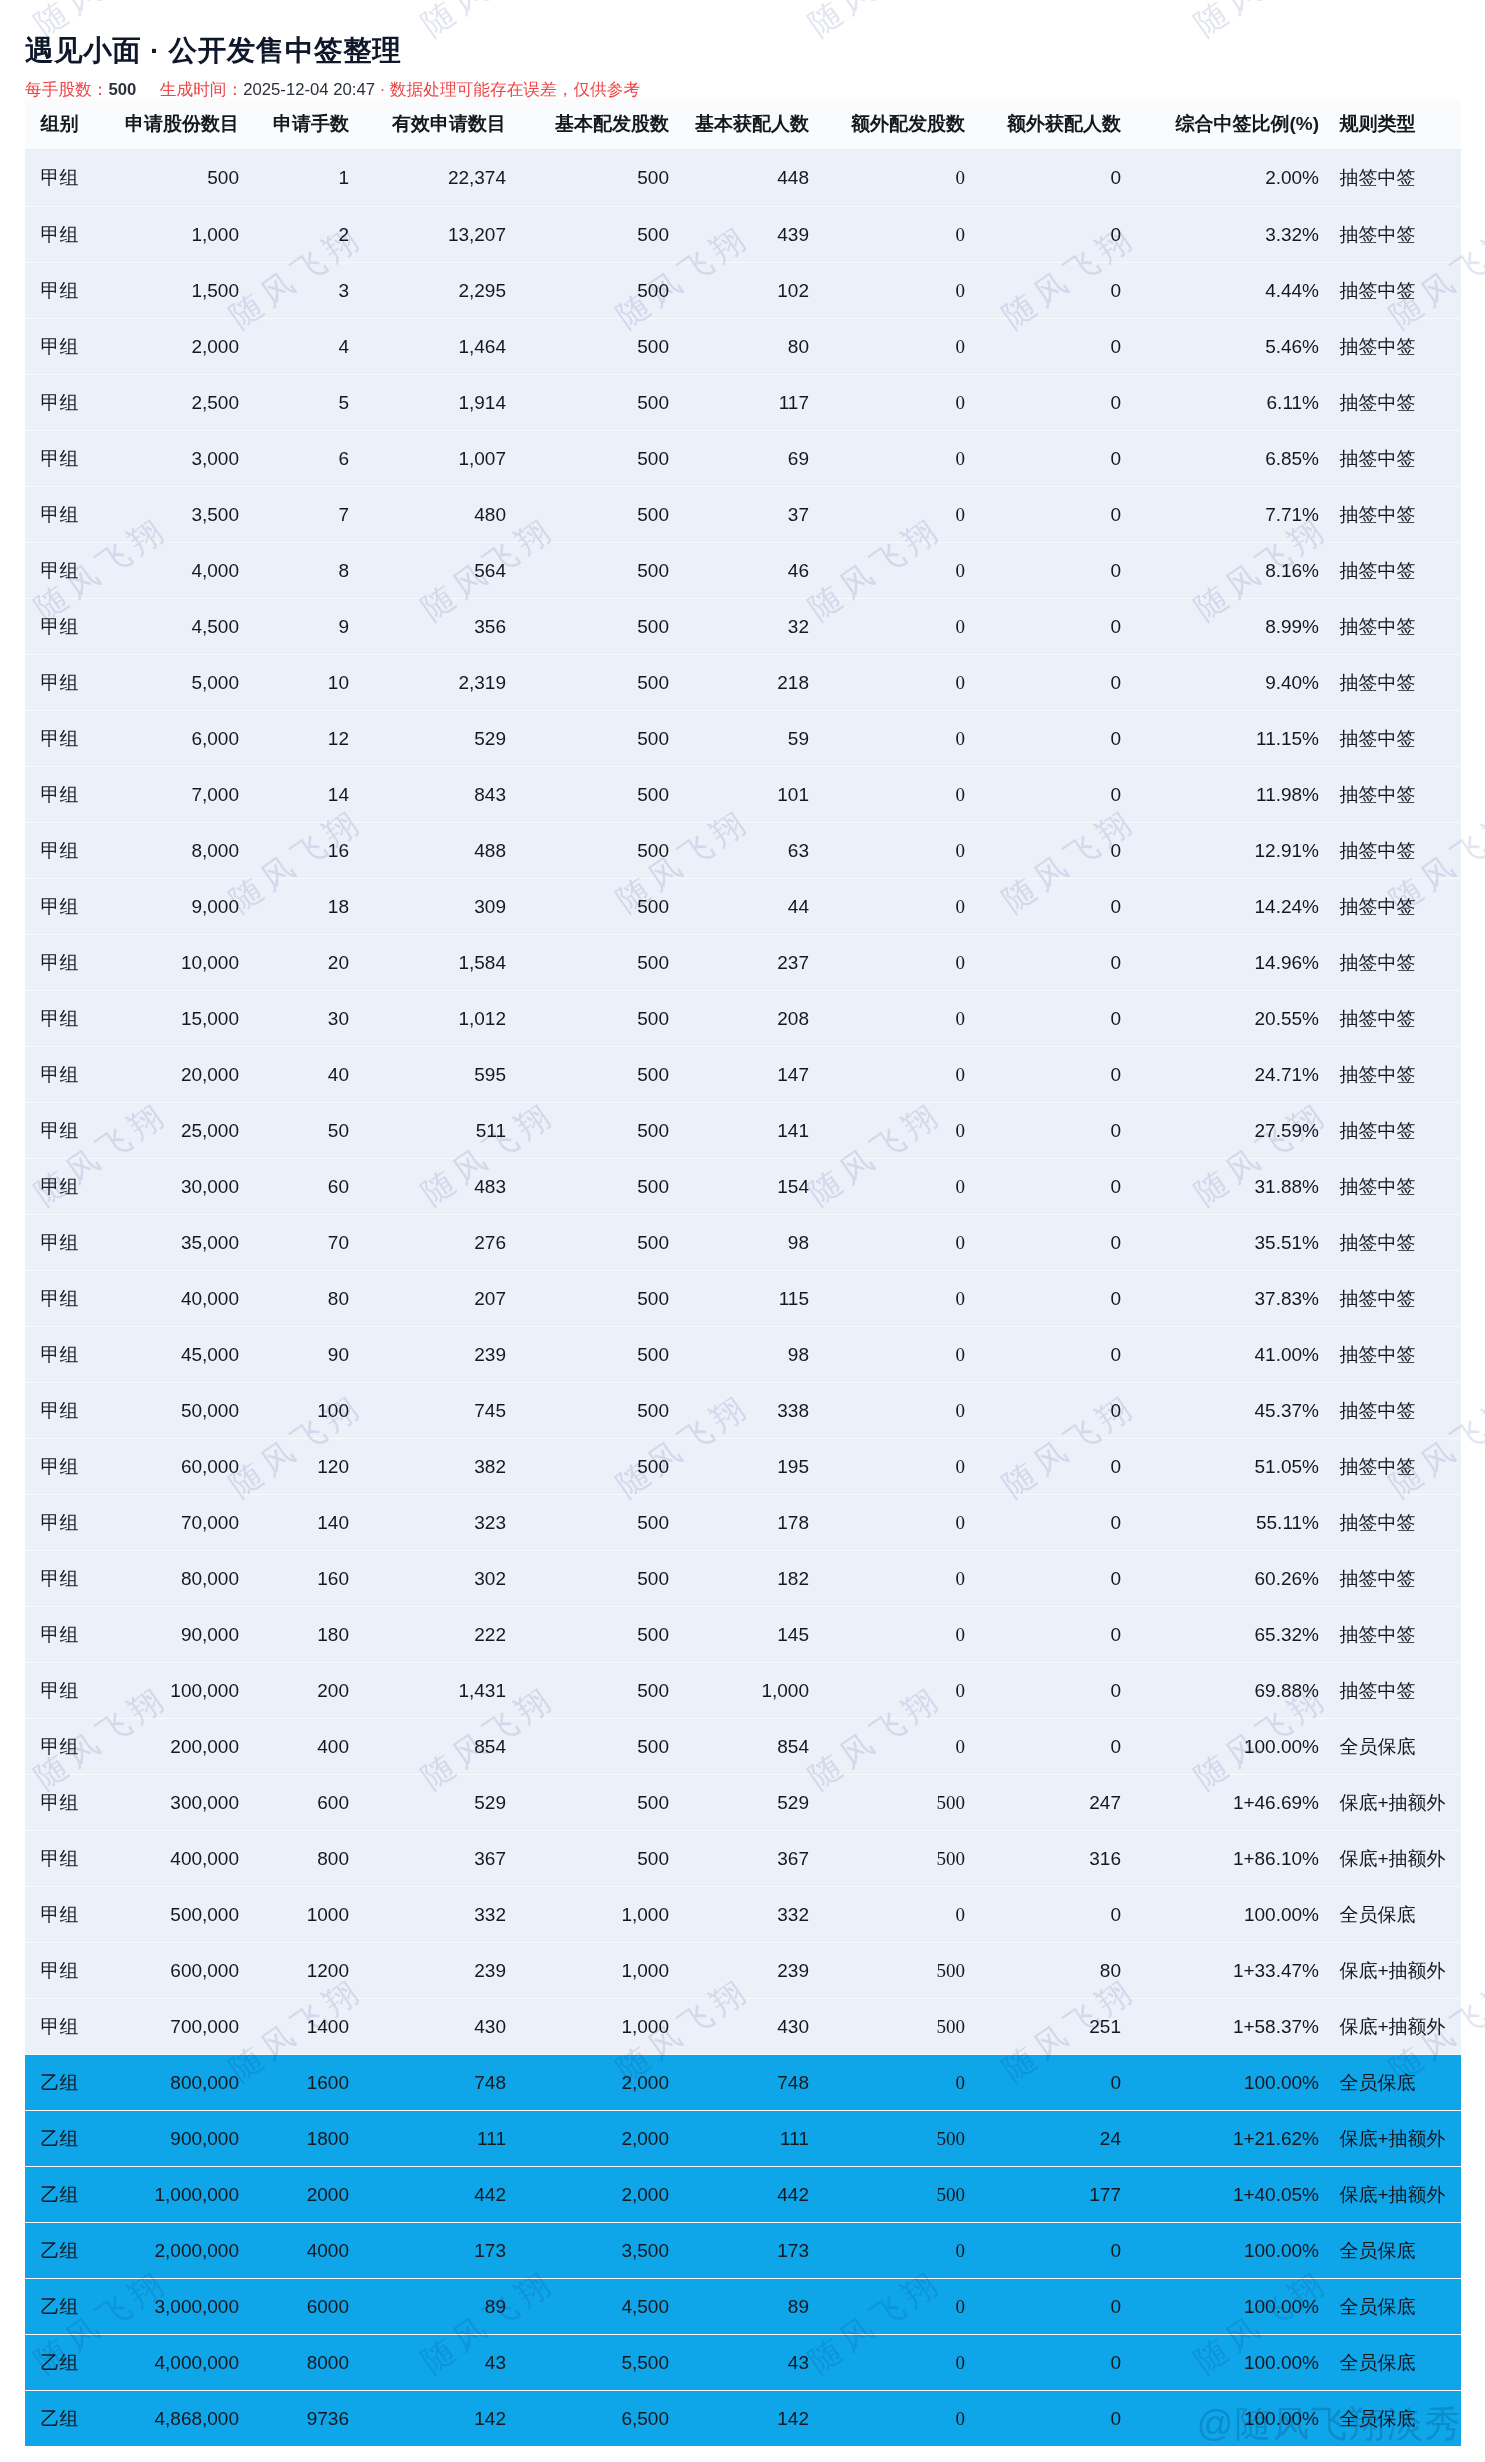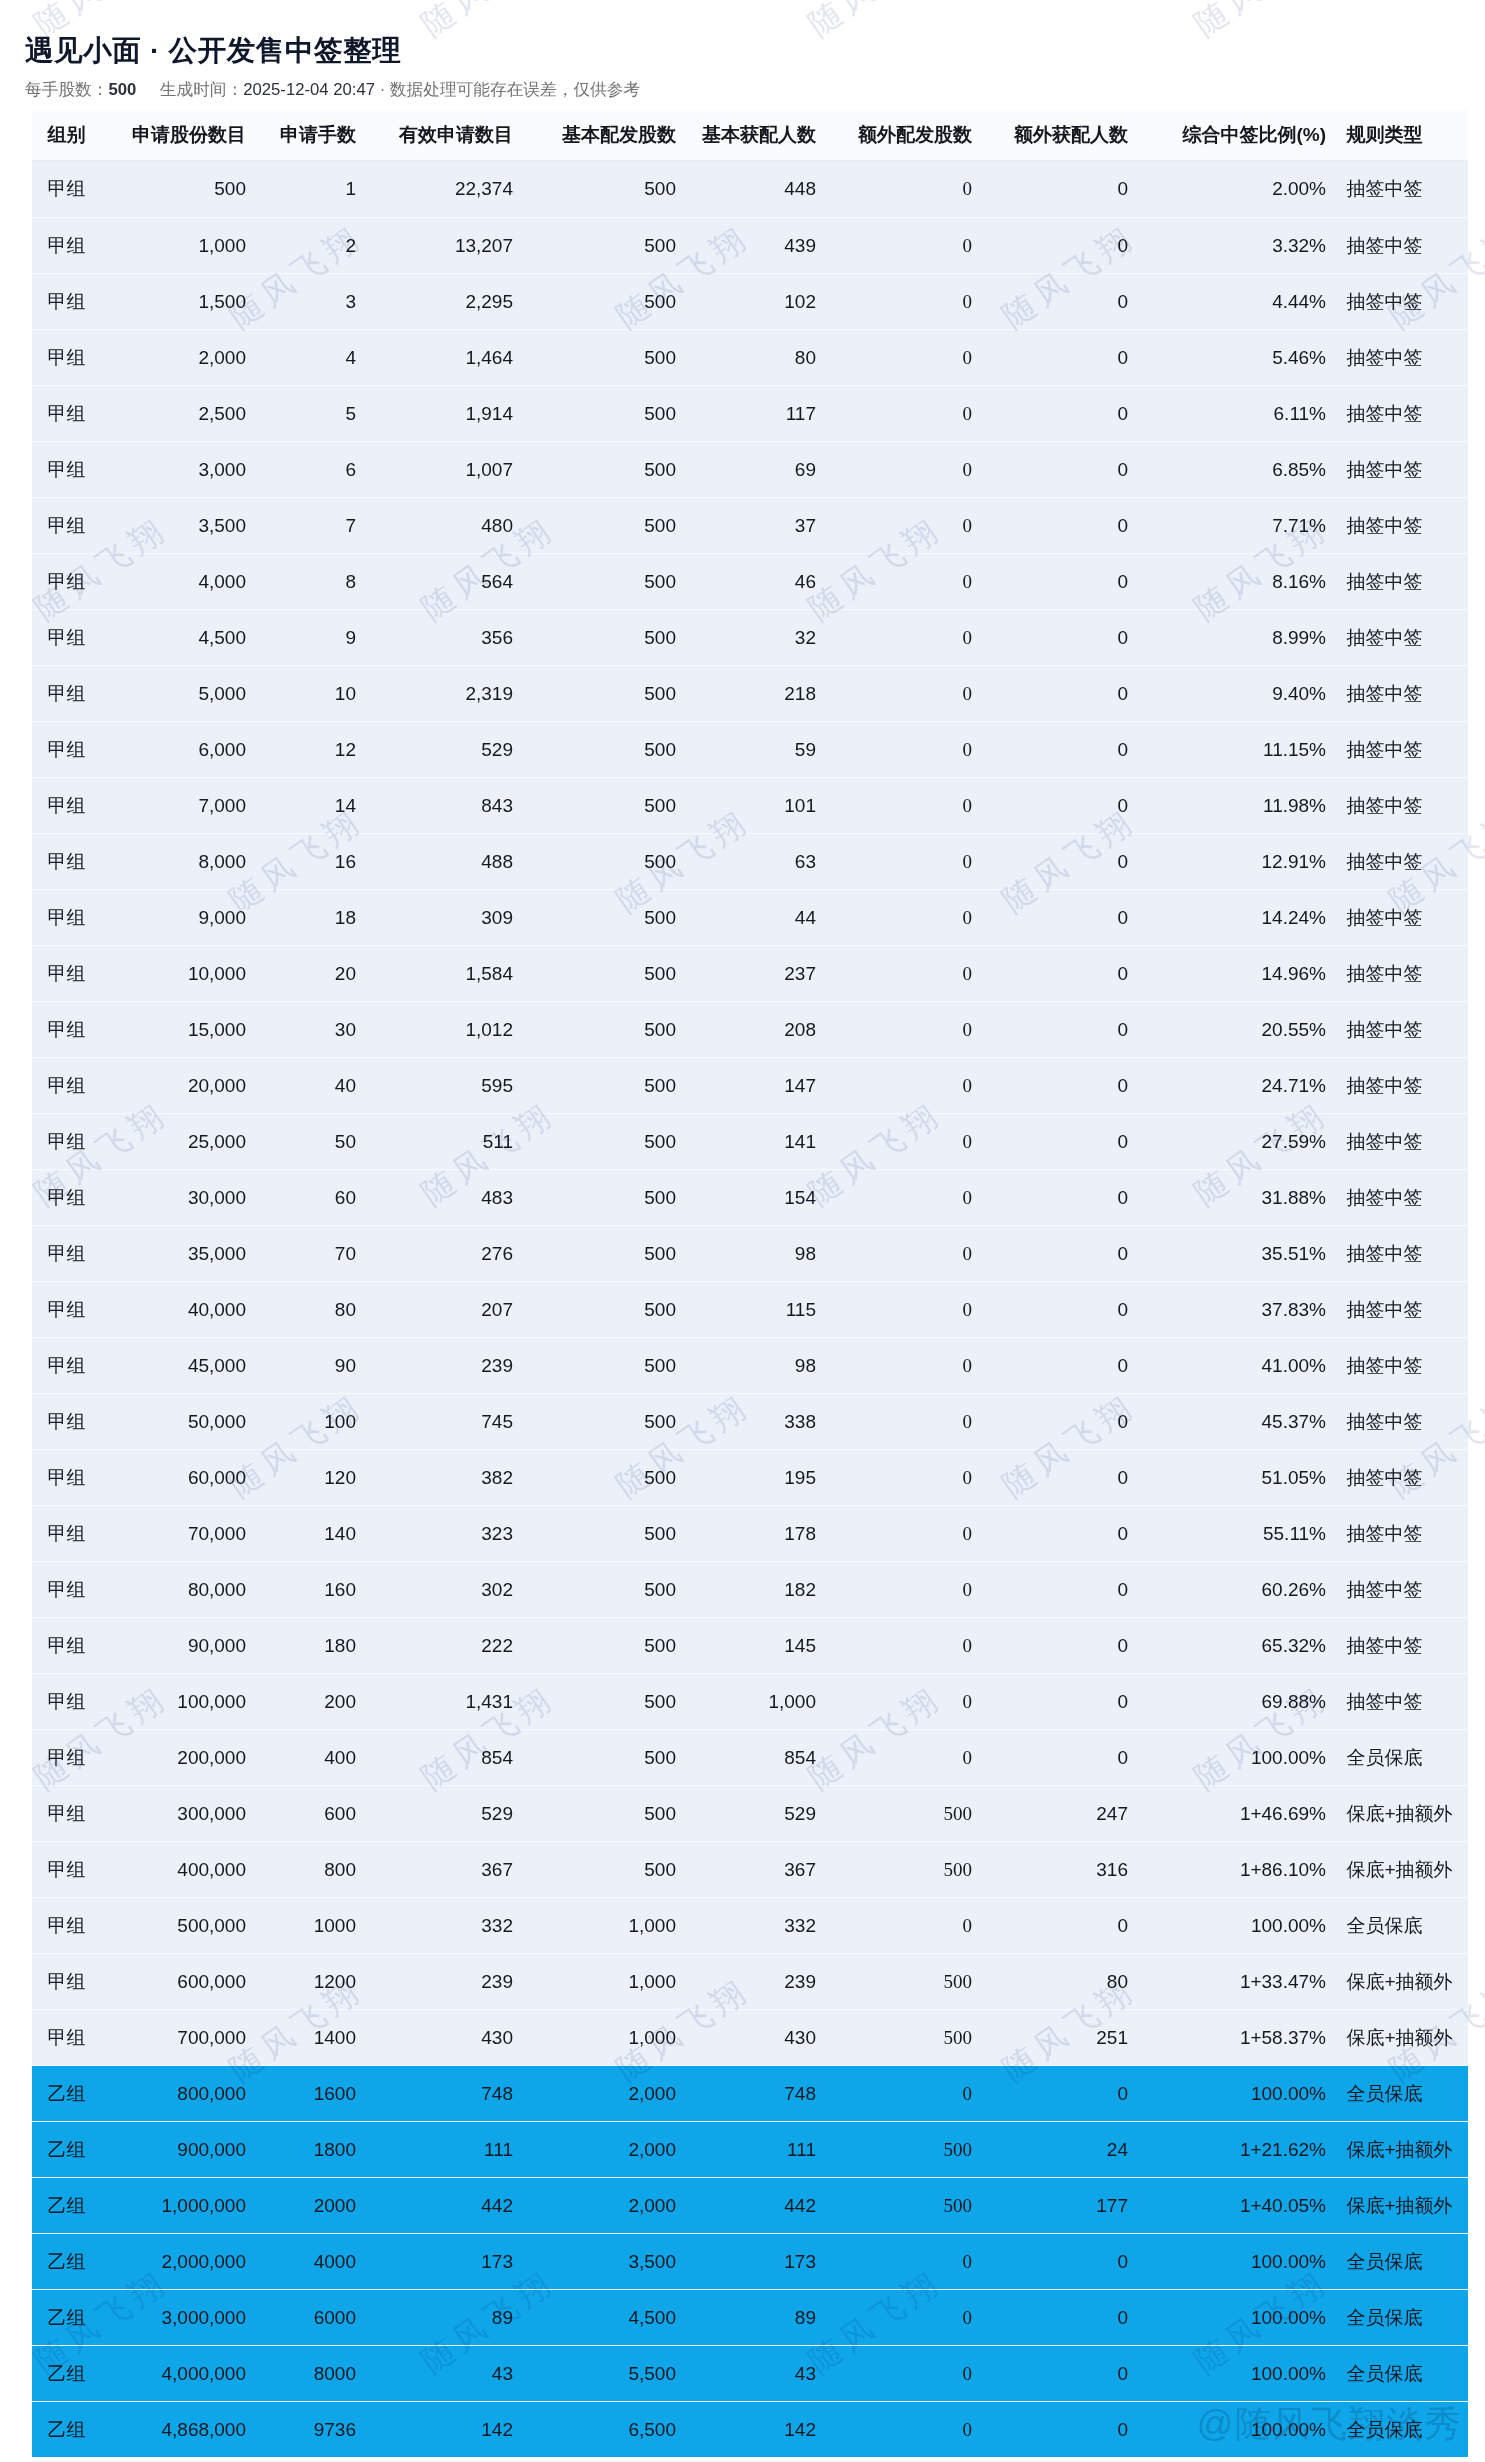--- a/index.html
+++ b/index.html
@@ -22,30 +22,29 @@
     letter-spacing:0.6px;
     white-space:nowrap;
   }
   .meta-line{
     position:absolute;
     left:25px; top:78px;
     font-size:16.7px;
     white-space:nowrap;
     color:#8b909b;
   }
-  .meta-line .lbl{color:#737373;}
+  .meta-line .lbl{color:#ef4444;}
   .meta-line .val{color:#2c313b;font-weight:700;}
   .meta-line .val2{color:#2c313b;font-weight:400;}
   .meta-line .gap{display:inline-block;width:23.5px;}
   
   .data-table{
     position:absolute;
-    left:25px; top:110px;
+    left:25px; top:99px;
     width:1436px;
-    margin-left:7px;
   }
   .thead{
     display:flex;
     align-items:center;
     height:50px;
     background:#fafbfd;
     border-bottom:1.2px solid #e9ecf1;
     font-weight:700;
     font-size:19px;
     color:#15181f;

